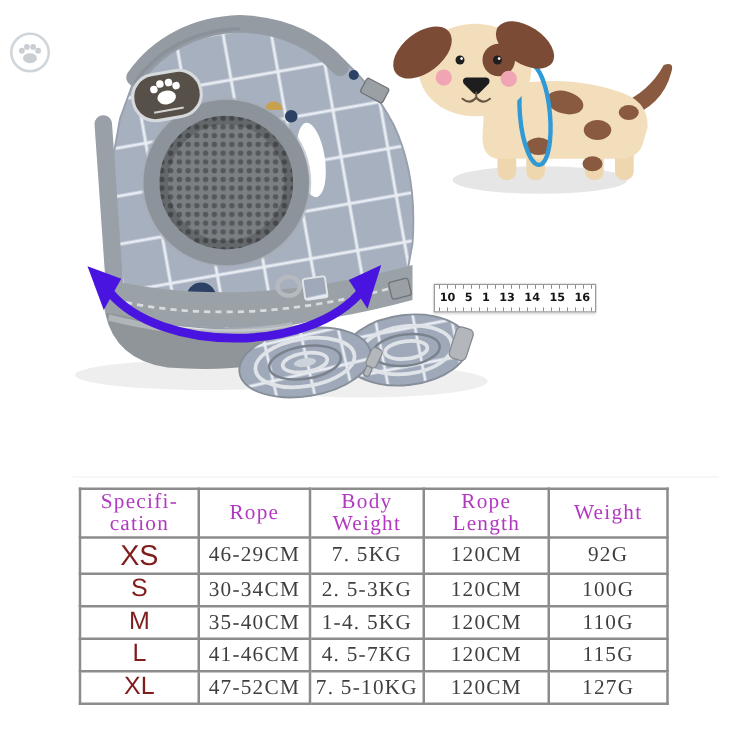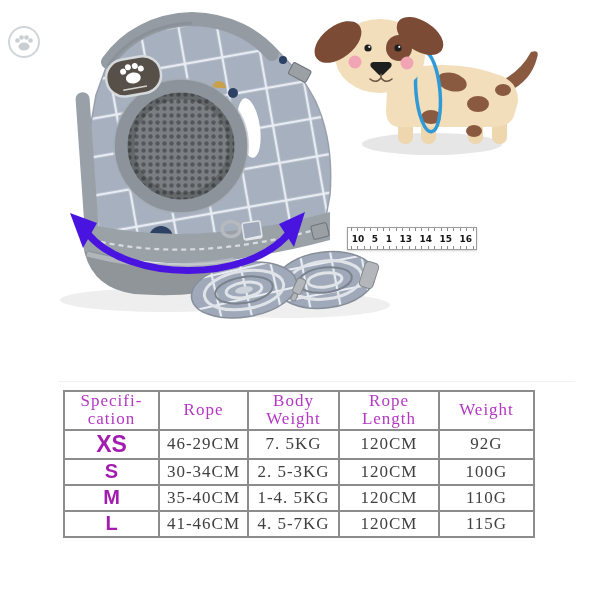--- a/index.html
+++ b/index.html
@@ -29,22 +29,22 @@
   
   .size-table{position:absolute;left:63px;top:390px;width:470px;
     border-collapse:collapse;table-layout:fixed;
     font-family:"Liberation Serif",serif;}
   .size-table th,.size-table td{border:2px solid #8c8c8c;text-align:center;
     vertical-align:middle;padding:0;overflow:hidden;}
   .size-table th{height:36px;font-weight:400;font-size:17px;line-height:1.08;
     color:#b238c2;white-space:pre-line;letter-spacing:1px;}
   .size-table td{height:24px;}
   td.val{font-size:17px;color:#3f3f3f;letter-spacing:1px;}
-  td.size{font-family:"Liberation Sans",sans-serif;font-weight:700;
-    font-size:20px;color:#a21caf;}
+  td.size{font-family:"Liberation Sans",sans-serif;font-weight:400;
+    font-size:20px;color:#7f1d1d;}
   tr.row-xs td.size{font-size:23px;}
 </style>
 </head>
 <body>
 
 <div class="canvas">
 
   <svg class="photo-svg" viewBox="0 0 600 380">
     <defs>
       <pattern id="plaid" width="38" height="38" patternUnits="userSpaceOnUse" patternTransform="rotate(-10)">
@@ -242,15 +242,22 @@
         <td class="val">120CM</td>
         <td class="val">110G</td>
       </tr>
       <tr>
         <td class="size">L</td>
         <td class="val">41-46CM</td>
         <td class="val">4. 5-7KG</td>
         <td class="val">120CM</td>
         <td class="val">115G</td>
       </tr>
+      <tr>
+        <td class="size">XL</td>
+        <td class="val">47-52CM</td>
+        <td class="val">7. 5-10KG</td>
+        <td class="val">120CM</td>
+        <td class="val">127G</td>
+      </tr>
     </tbody>
   </table>
 </div>
 
 </body></html>

